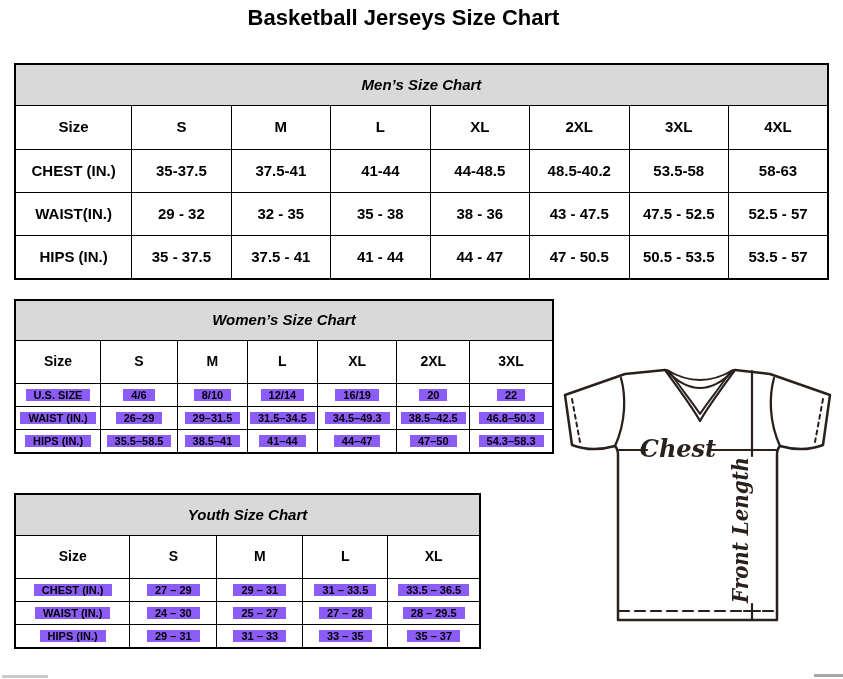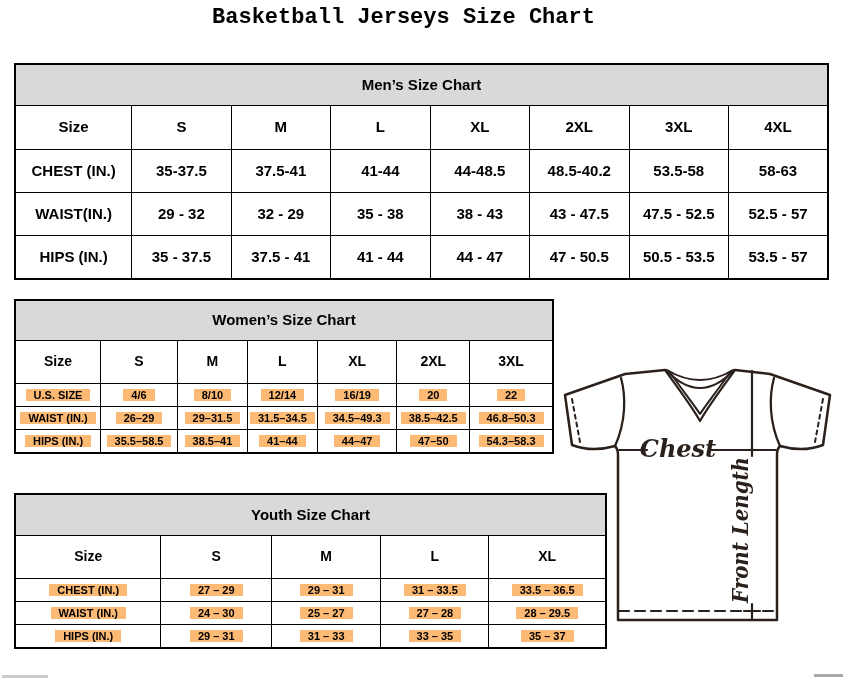--- a/index.html
+++ b/index.html
@@ -2,48 +2,48 @@
 <html><head>
 <meta charset="utf-8">
 <style>
   html,body{margin:0;padding:0;background:#ffffff;}
   .stage{
     position:relative;width:843px;height:679px;background:#ffffff;
     font-family:"Liberation Sans",sans-serif;color:#000;overflow:hidden;
   }
   .page-title{
     position:absolute;top:5px;left:0;width:807px;text-align:center;
-    font-size:22px;font-weight:bold;letter-spacing:0px;font-family:Liberation Mono, monospace;
+    font-size:22px;font-weight:bold;letter-spacing:0px;
   }
   table.tbl{
     position:absolute;border-collapse:collapse;table-layout:fixed;background:#fff;
     border:2px solid #000;
   }
   table.tbl th,table.tbl td{
     border:1.5px solid #000;text-align:center;vertical-align:middle;
     font-weight:bold;padding:0;line-height:1.1;
   }
-  table.tbl tr.band th{background:#d9d9d9;}
+  table.tbl tr.band th{background:#d9d9d9;font-style:italic;}
   
   #tbl-men{left:14px;top:63px;width:815px;}
   #tbl-men tr.band th{height:40px;font-size:15px;}
   #tbl-men tr.cols th{height:43px;font-size:15px;}
   #tbl-men tbody tr{height:43px;font-size:15px;}
   
   #tbl-women{left:14px;top:299px;width:540px;border-radius:7px;}
   #tbl-women tr.band th{height:39px;font-size:15px;}
   #tbl-women tr.cols th{height:42px;font-size:14px;}
   #tbl-women tbody tr{height:23px;font-size:11px;}
   
-  #tbl-youth{left:14px;top:493px;width:593px;border-radius:9px;}
+  #tbl-youth{left:14px;top:493px;width:467px;border-radius:9px;}
   #tbl-youth tr.band th{height:40px;font-size:15px;}
   #tbl-youth tr.cols th{height:42px;font-size:14px;}
   #tbl-youth tbody tr{height:23px;font-size:11px;}
   
-  span.hl{background:#fdba74;padding:0 8px;}
+  span.hl{background:#8b5cf6;padding:0 8px;}
   
   #jersey{position:absolute;left:555px;top:350px;width:288px;height:300px;}
   #jersey .ln{fill:none;stroke:#2b211c;stroke-linecap:round;stroke-linejoin:round;}
   #jersey text{
     fill:#2b211c;font-family:"DejaVu Serif",serif;
     font-style:italic;font-weight:bold;
   }
   
   .sb{position:absolute;height:3px;}
   #sb-left{left:2px;bottom:1px;width:46px;background:#cbcbcb;}
@@ -89,23 +89,23 @@
           <td>37.5-41</td>
           <td>41-44</td>
           <td>44-48.5</td>
           <td>48.5-40.2</td>
           <td>53.5-58</td>
           <td>58-63</td>
         </tr>
         <tr>
           <th>WAIST(IN.)</th>
           <td>29 - 32</td>
-          <td>32 - 29</td>
+          <td>32 - 35</td>
           <td>35 - 38</td>
-          <td>38 - 43</td>
+          <td>38 - 36</td>
           <td>43 - 47.5</td>
           <td>47.5 - 52.5</td>
           <td>52.5 - 57</td>
         </tr>
         <tr>
           <th>HIPS (IN.)</th>
           <td>35 - 37.5</td>
           <td>37.5 - 41</td>
           <td>41 - 44</td>
           <td>44 - 47</td>

